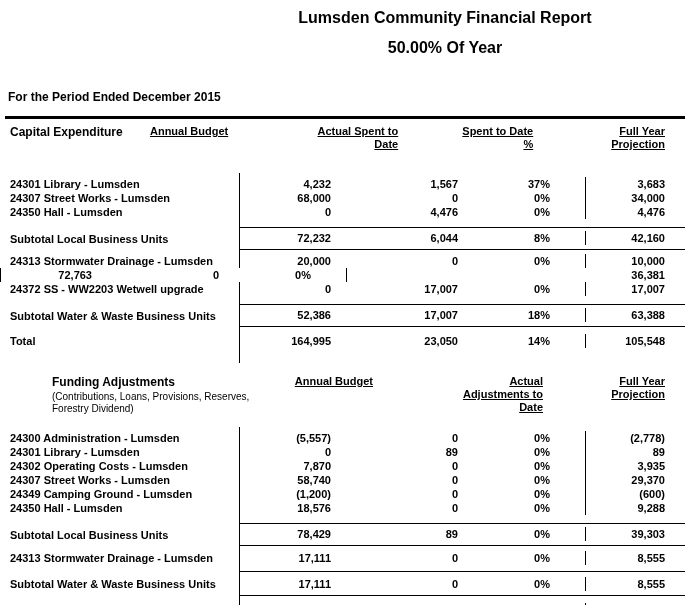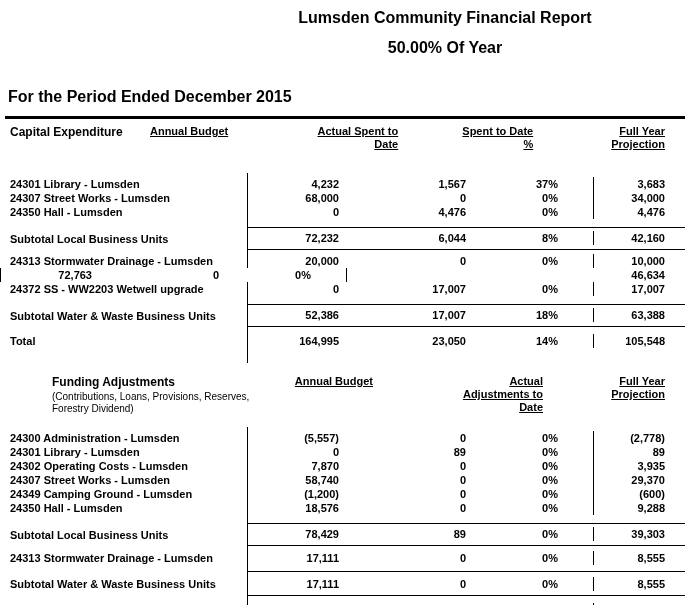--- a/index.html
+++ b/index.html
@@ -4,42 +4,42 @@
 <style>
   html,body { margin:0; padding:0; }
   body {
     width:685px; height:605px; overflow:hidden;
     background:#ffffff; color:#000000;
     font-family:"Liberation Sans", sans-serif;
     font-weight:bold;
   }
   .report-title { padding-top:9px; margin-left:205px; width:480px; text-align:center; font-size:16px; line-height:18px; }
   .report-sub   { margin-top:14px;  margin-left:205px; width:480px; text-align:center; font-size:16px; line-height:14px; }
-  .period       { margin-top:35px; padding-left:8px; font-size:16px; line-height:14px; }
+  .period       { margin-top:35px; padding-left:8px; font-size:12px; line-height:14px; }
   .toprule      { margin-top:12px; margin-left:5px; height:3px; background:#000; }
 
   
   .thead { display:flex; padding-top:6px; }
   .thead.t2 { padding-top:12px; }
   .tlabel { width:239px; box-sizing:border-box; padding-left:10px; }
   .section-title { font-size:12px; line-height:14px; }
   .section-sub { font-size:10px; font-weight:normal; line-height:12px; padding-top:2px; width:222px; }
   .hcols { flex:1; display:flex; font-size:11px;gap:43px; }
   .hc { box-sizing:border-box; text-align:right; line-height:13px; }
   .hc1 { width:96px;  padding-right:4px; }
   .hc2 { width:125px; padding-right:2px; }
   .hc3 { width:125px; padding-right:35px; }
   .hc4 { flex:1; padding-right:20px; }
   .hl { text-decoration:underline; }
   .thead.t1 { padding-bottom:22px; }
   .thead.t2 { padding-bottom:12px;margin-left:42px; }
 
   
   .tbody { font-size:11px; }
-  .trow { display:flex; line-height:14px;gap:8px; }
+  .trow { display:flex; line-height:14px; }
   .trow .label { width:239px; box-sizing:border-box; padding-left:10px; }
   .trow .nums { flex:1; display:flex; border-left:1.5px solid #000; }
   .c { box-sizing:border-box; text-align:right; }
   .c1 { width:95px;  padding-right:4px; }
   .c2 { width:125px; padding-right:2px; }
   .c3 { width:125px; padding-right:35px; }
   .c4 { flex:1; border-left:1.5px solid #000; padding-right:20px; }
 
   .trow.group-start .nums, .trow.group-start .label { padding-top:4px; }
   .trow.group-end   .nums, .trow.group-end   .label { padding-bottom:8px; }
@@ -130,21 +130,21 @@
           <div class="c c2">0</div>
           <div class="c c3">0%</div>
           <div class="c c4">10,000</div>
         </div>
       </div>
       <div class="trow data">
         <div class="nums">
           <div class="c c1">72,763</div>
           <div class="c c2">0</div>
           <div class="c c3">0%</div>
-          <div class="c c4">46,634</div>
+          <div class="c c4">36,381</div>
         </div>
       </div>
       <div class="trow data group-end">
         <div class="label">24372 SS - WW2203 Wetwell upgrade</div>
         <div class="nums">
           <div class="c c1">0</div>
           <div class="c c2">17,007</div>
           <div class="c c3">0%</div>
           <div class="c c4">17,007</div>
         </div>

